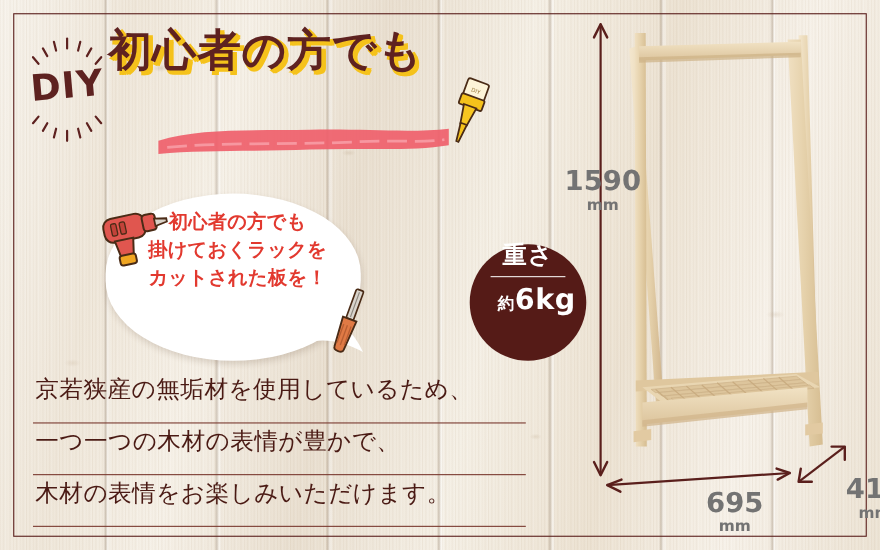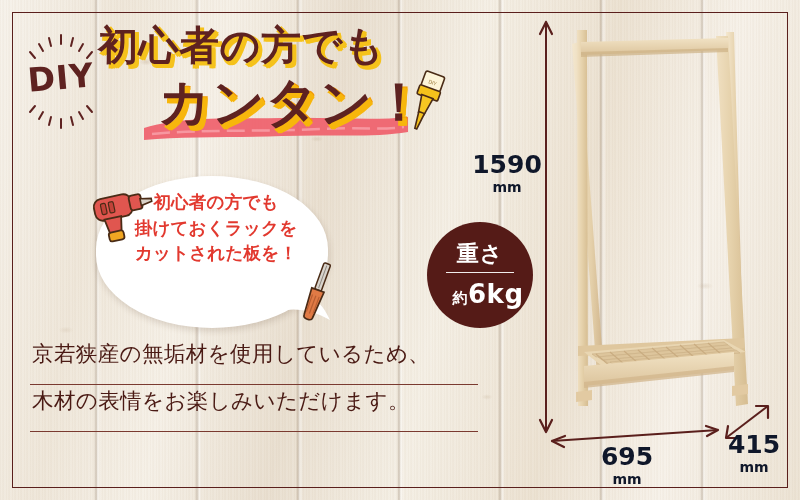--- a/index.html
+++ b/index.html
@@ -225,21 +225,20 @@
     position: absolute;
     left: 427px;
     top: 222px;
     width: 106px;
     height: 106px;
     border-radius: 50%;
     background: #551b17;
     display: flex;
     flex-direction: column;
     align-items: center;
-    justify-content: center;
   }
   .weight-label {
     font-family: "DejaVu Sans", sans-serif;
     font-weight: 700;
     font-size: 22px;
     color: #ffffff;
     letter-spacing: 1px;
     line-height: 1;
     margin-bottom: 7px;
   }
@@ -273,23 +272,24 @@
   
   .dim-svg {
     position: absolute;
     inset: 0;
     pointer-events: none;
   }
   .dim-label {
     position: absolute;
     font-family: "DejaVu Sans", sans-serif;
     font-weight: 700;
-    color: #0f172a;
+    color: #737373;
     text-align: center;
     line-height: 1;
+    margin-left: 41px;
   }
   .dim-num { font-size: 25px; display: block; }
   .dim-unit { font-size: 14px; display: block; margin-top: 3px; }
 
   .dim-height { left: 470px; top: 152px; width: 74px; }
   .dim-width  { left: 586px; top: 444px; width: 82px; }
   .dim-depth  { left: 722px; top: 432px; width: 64px; }
 </style>
 </head>
 <body>
@@ -384,21 +384,20 @@
 
   <div class="swipe">
     <svg viewBox="0 0 268 30" preserveAspectRatio="none">
       <path d="M2,16 C40,4 90,7 140,6 C190,5 232,9 266,5 L266,20 C230,26 186,22 140,24 C92,26 42,24 2,28 Z" fill="#ef5f6b" opacity="0.92"></path>
       <path d="M10,22 C60,17 120,20 180,17 C215,15 240,18 262,15" stroke="#f9a3ab" stroke-width="2.5" fill="none" opacity="0.8" stroke-dasharray="18 7"></path>
     </svg>
   </div>
 
   <div class="headline">
     <div class="hl-line1">初心者の方でも</div>
-    <div class="hl-line2">カンタン！</div>
   </div>
 
   <div class="brush-icon">
     <svg viewBox="0 0 56 76">
       <g transform="rotate(20 28 38)">
         <rect x="18" y="4" width="20" height="16" rx="2" fill="#fdf4d8" stroke="#4a2b16" stroke-width="1.6"></rect>
         <text x="28" y="15" font-family="DejaVu Sans, sans-serif" font-size="5" fill="#9b7a3c" text-anchor="middle">DIY</text>
         <rect x="17" y="19" width="22" height="10" rx="1.5" fill="#f5c21b" stroke="#4a2b16" stroke-width="1.6"></rect>
         <path d="M22,28 L34,28 L31,46 L25,46 Z" fill="#f7c621" stroke="#4a2b16" stroke-width="1.6"></path>
         <path d="M25,45 L31,45 L29,62 L27,62 Z" fill="#f5c21b" stroke="#4a2b16" stroke-width="1.6"></path>
@@ -451,20 +450,23 @@
     <div class="weight-label">重さ</div>
     <div class="weight-rule"></div>
     <div class="weight-value"><span class="approx">約</span><span>6kg</span></div>
   </div>
 
   <div class="desc">
     <div class="desc-row">
       <span>京若狭産の無垢材を使用しているため、</span>
     </div>
     <div class="desc-row">
+      <span>一つ一つの木材の表情が豊かで、</span>
+    </div>
+    <div class="desc-row">
       <span>木材の表情をお楽しみいただけます。</span>
     </div>
   </div>
 
   <svg class="dim-svg" viewBox="0 0 800 500">
     <defs>
       <marker id="ah" markerWidth="9" markerHeight="9" refX="7.5" refY="4.5" orient="auto">
         <path d="M0,0 L9,4.5 L0,9" fill="none" stroke="#5a1f1c" stroke-width="1.8" stroke-linecap="round" stroke-linejoin="round"></path>
       </marker>
     </defs>

